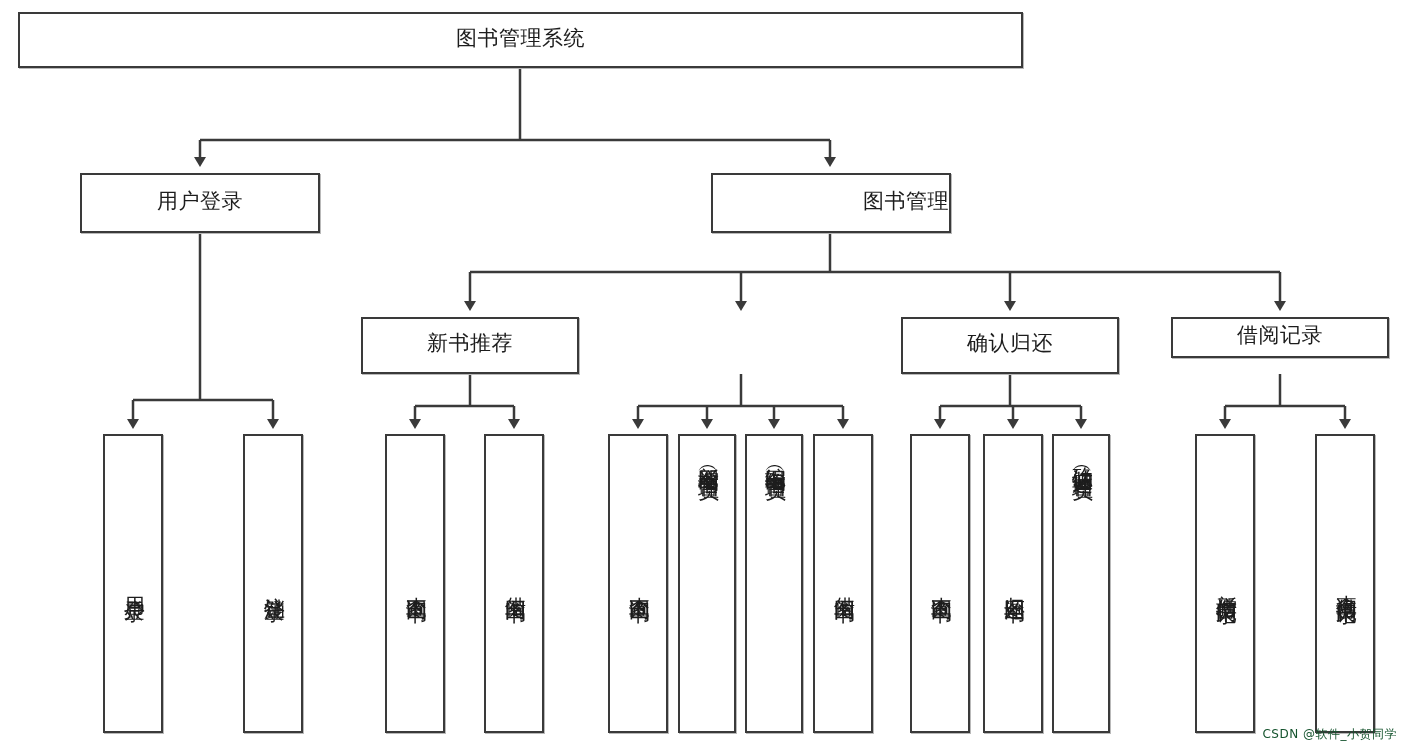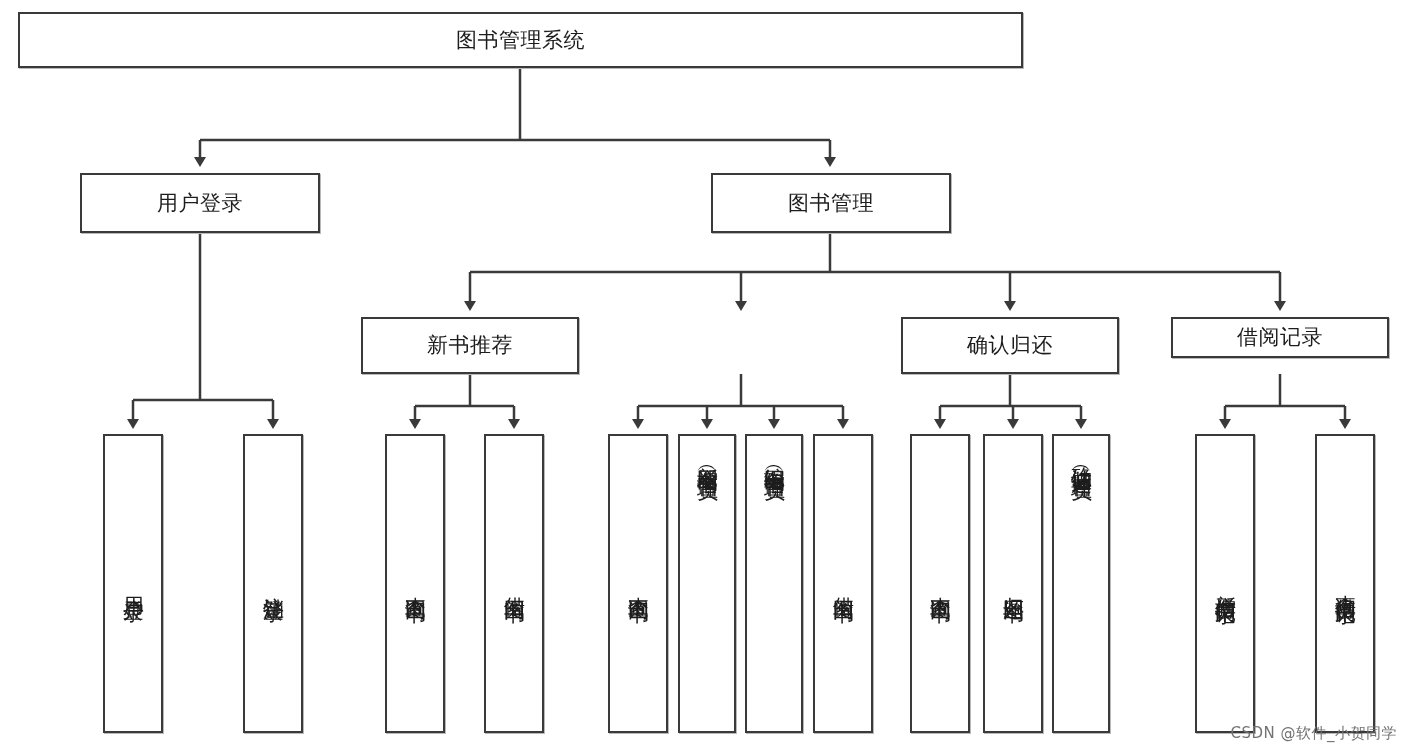--- a/index.html
+++ b/index.html
@@ -31,20 +31,21 @@
     display: flex;
     align-items: center;
     justify-content: center;
     color: #1d1d1d;
   }
   .node-label {
     display: block;
     text-align: center;
     line-height: 1.05;
     white-space: pre;
+    font-family: Liberation Mono, monospace;
   }
   
   .node.horiz .node-label {
     writing-mode: horizontal-tb;
     font-size: 21px;
     letter-spacing: 0.5px;
   }
   
   .node.vert {
     align-items: flex-start;
@@ -59,22 +60,22 @@
     max-height: 100%;
   }
   .node.vert.mid {
     align-items: center;
     padding-top: 0;
   }
   #watermark {
     position: absolute;
     right: 8px;
     bottom: 4px;
-    font-size: 15px;
-    color: #737373;
+    font-size: 12px;
+    color: #14532d;
     letter-spacing: 0.5px;
     white-space: nowrap;
     font-family: "DejaVu Sans", "Liberation Sans", sans-serif;
     margin-left: 39px;
   }
 </style>
 </head>
 <body>
 
 <div id="canvas">
@@ -129,21 +130,21 @@
     </g>
   </svg>
 
   <div class="node horiz" style="left:18px; top:12px; width:1005px; height:56px;">
     <span class="node-label">图书管理系统</span>
   </div>
 
   <div class="node horiz" style="left:80px; top:173px; width:240px; height:60px;">
     <span class="node-label">用户登录</span>
   </div>
-  <div class="node horiz" style="left:711px; top:173px; width:240px; height:60px;">
+  <div class="node horiz" style="left:711px; top:173px; width:240px; height:60px;justify-content:flex-end;">
     <span class="node-label">图书管理</span>
   </div>
 
   <div class="node horiz" style="left:361px; top:317px; width:218px; height:57px;">
     <span class="node-label">新书推荐</span>
   </div>
   <div class="node horiz" style="left:901px; top:317px; width:218px; height:57px;">
     <span class="node-label">确认归还</span>
   </div>
   <div class="node horiz" style="left:1171px; top:317px; width:218px; height:41px;">

